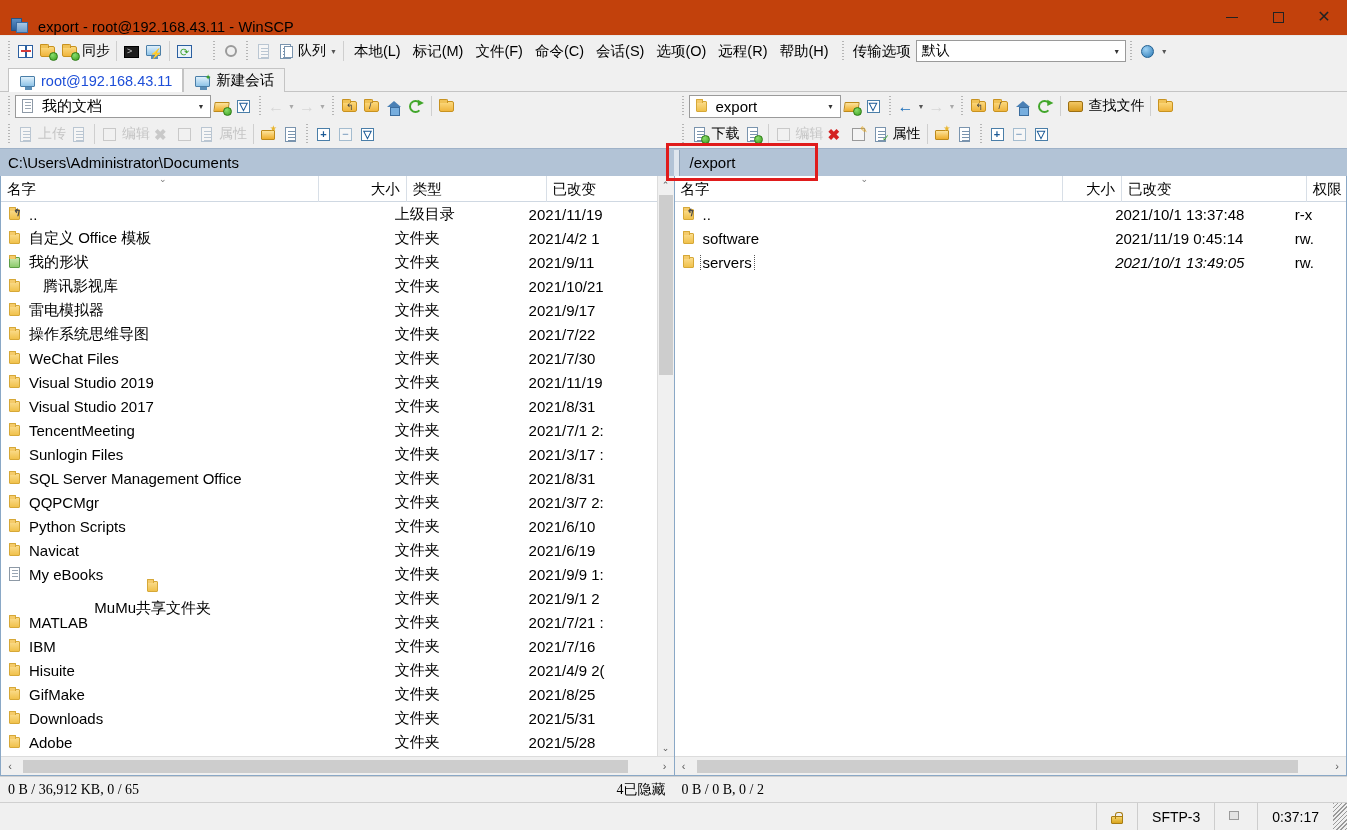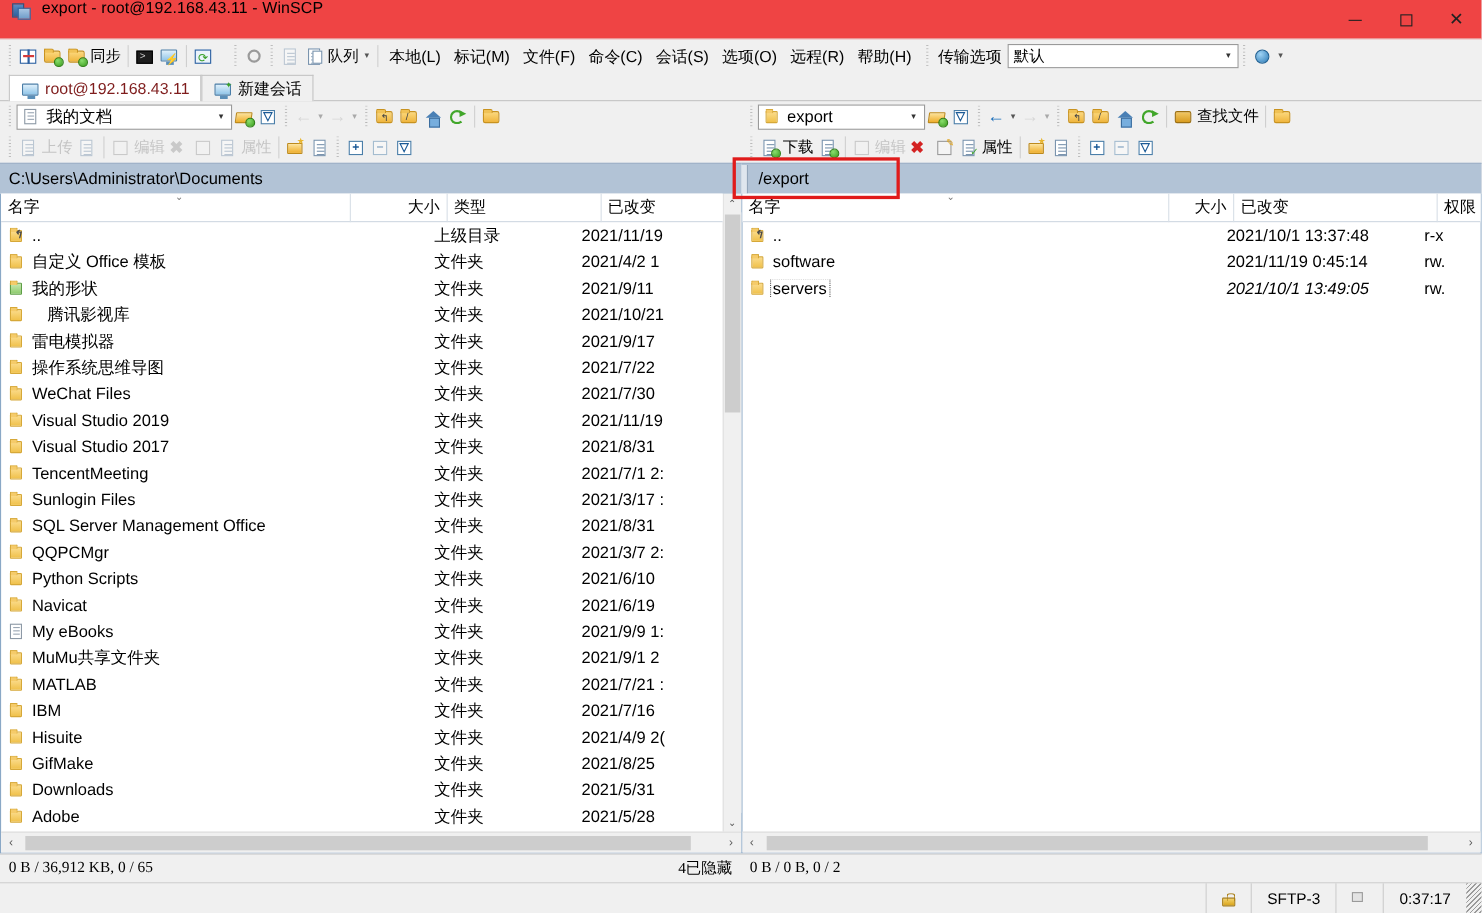--- a/index.html
+++ b/index.html
@@ -8,21 +8,21 @@
     font-family: "Liberation Sans", sans-serif;
     font-size: 14px;
     background: #f0f0f0;
     overflow: hidden;
     -webkit-font-smoothing: antialiased;
   }
   .app { width: 1347px; height: 830px; display: flex; flex-direction: column;
          background: #f0f0f0; position: relative; }
 
   
-  .titlebar { height: 36px; background: #ef4444; display: flex; align-items: flex-start;
+  .titlebar { height: 36px; background: #c2410c; display: flex; align-items: flex-end;
               border-bottom: 1px solid #e8e8e8; flex: none; }
   .title-icon { width: 20px; height: 20px; margin-left: 10px; margin-right: 8px;
                 position: relative; flex: none; }
   .title-icon .sq1 { position: absolute; left: 1px; top: 3px; width: 11px; height: 13px;
                      background: linear-gradient(#5a8ec4,#2d5f9b); border: 1px solid #2a5280;}
   .title-icon .sq2 { position: absolute; left: 6px; top: 7px; width: 12px; height: 11px;
                      background: linear-gradient(#a9c6e3,#6e9cc9); border: 1px solid #3a6ba3;}
   .title-text { font-size: 14.5px; color: #000; letter-spacing: .1px; }
   .win-controls { margin-left: auto; display: flex; height: 36px; }
   .win-btn { width: 46px; height: 36px; display: flex; align-items: center;
@@ -102,21 +102,21 @@
          border:1px solid #9a9a9a;}
   .newfold { position:absolute; left:1px; top:4px; width:14px; height:10px;
          background: linear-gradient(#fde39a,#eeae2c); border:1px solid #bd8a1c; border-radius:1px;}
   .newfold:after { content:"★"; position:absolute; right:-3px; top:-7px; font-size:8px; color:#e8b52e;}
 
   
   .tabbar { height: 26px; background: #f0f0f0; display: flex; align-items: flex-end;
             flex: none; padding-left: 8px; border-bottom: 1px solid #c4c4c4; }
   .tab { height: 24px; display: flex; align-items: center; gap: 6px; padding: 0 10px;
          border: 1px solid #c4c4c4; border-bottom: none; font-size: 14.5px;
-         background: #ffffff; color: #7f1d1d; position: relative; top: 1px; }
+         background: #ffffff; color: #1d4ed8; position: relative; top: 1px; }
   .tab.inactive { background: #f0f0f0; color: #000; }
 
   
   .paneltoolbars { flex: none; display: flex; }
   .pt-col { width: 50%; display: flex; flex-direction: column; }
   .pt-row { height: 28px; display: flex; align-items: center; padding-left: 4px; }
   .path-combo { flex: 1; height: 23px; background: #fff; border: 1px solid #9a9a9a;
                 display: flex; align-items: center; gap: 6px; padding-left: 4px;
                 min-width: 0; }
   .path-combo .ptext { font-size: 15px; color: #000; white-space: nowrap;
@@ -880,21 +880,21 @@
                   <span></span>
                 </div>
                 <div class="cell" style="width: 140px;">
                   <span>文件夹</span>
                 </div>
                 <div class="cell" style="width: 140px;">
                   <span>2021/9/9  1:</span>
                 </div>
               </div>
               <div class="row">
-                <div class="cell" style="width: 318px;">
+                <div class="cell" style="width: 318px; flex-direction: column;">
                   <span class="ic-folder">
                     <i></i>
                   </span>
                   <span>MuMu共享文件夹</span>
                 </div>
                 <div class="cell num" style="width: 88px;">
                   <span></span>
                 </div>
                 <div class="cell" style="width: 140px;">
                   <span>文件夹</span>

